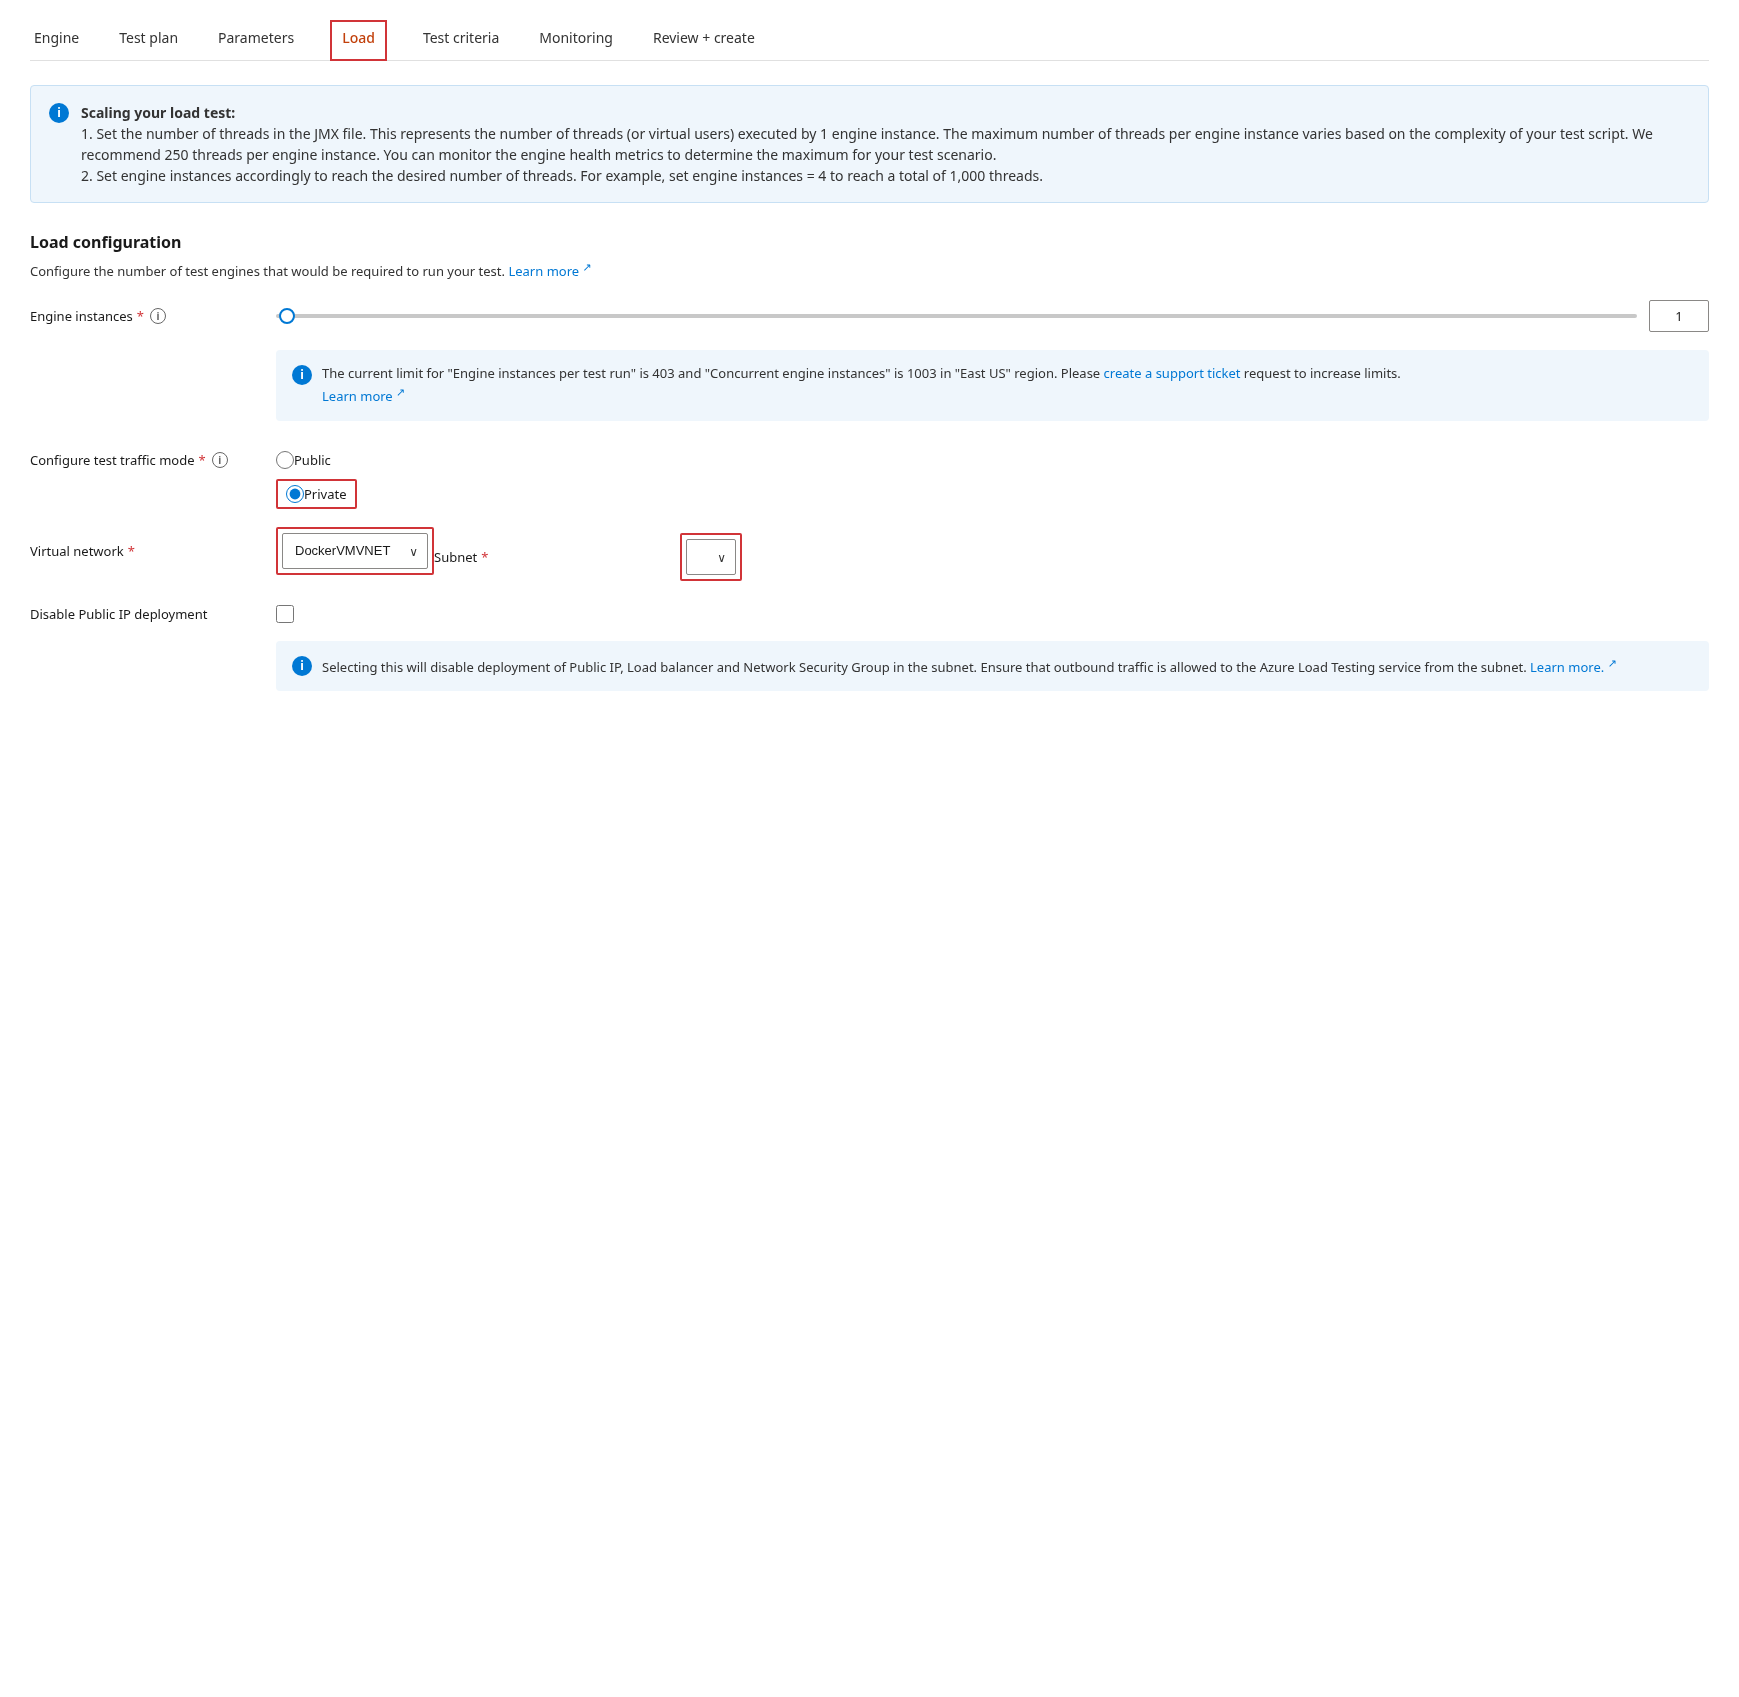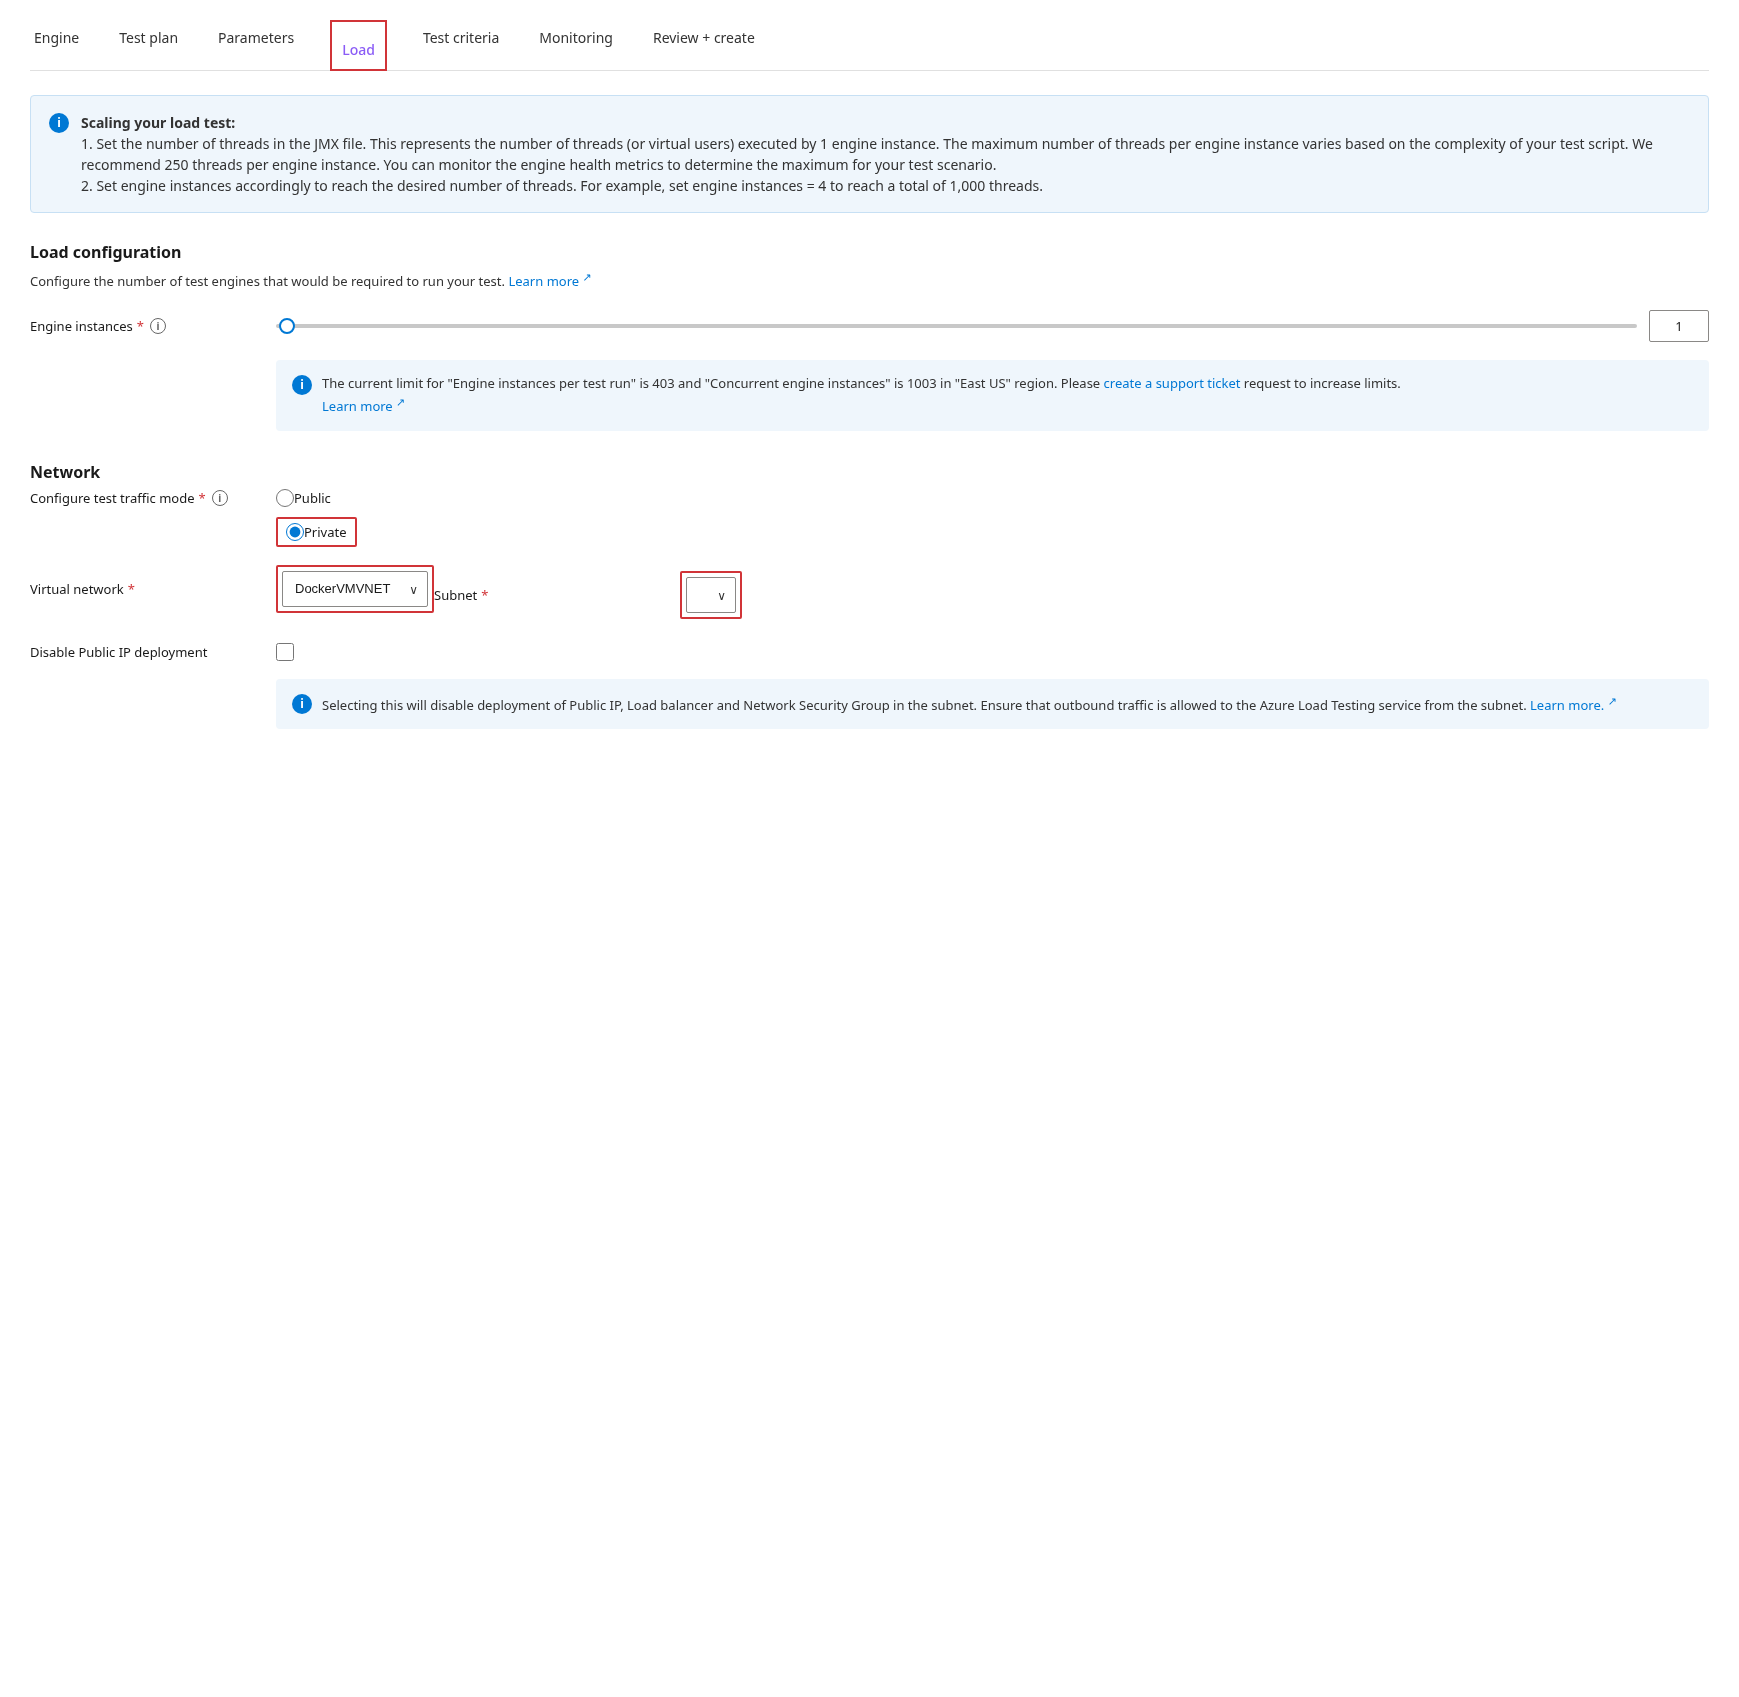--- a/index.html
+++ b/index.html
@@ -23,22 +23,22 @@
       padding: 8px 4px 12px;
       cursor: pointer;
       font-size: 14px;
       color: #333;
       border-bottom: 2px solid transparent;
       margin-bottom: -1px;
       white-space: nowrap;
     }
     .nav-tab.active {
       border: 2px solid #d13438;
-      padding: 18px 10px 10px;
-      color: #8b5cf6;
+      padding: 6px 10px 10px;
+      color: #c2410c;
       font-weight: 500;
       border-bottom: 2px solid #d13438;
       margin-bottom: -1px;
     }
 
     
     .info-box {
       background: #eff6fc;
       border: 1px solid #c7e0f4;
       border-radius: 4px;
@@ -299,21 +299,20 @@
     <div class="info-icon-circle">i</div>
     <div>
       <span>The current limit for "Engine instances per test run" is 403 and "Concurrent engine instances" is 1003 in "East US" region. Please </span><a href="#">create a support ticket</a><span> request to increase limits.</span>
       <br>
       <a href="#"><span>Learn more</span> <span class="external-link-icon">↗</span></a>
     </div>
   </div>
 </div>
 
 <div class="form-section">
-  <div class="section-title">Network</div>
 
   <div class="form-row" style="align-items: flex-start;">
     <div class="form-label">
       <span>Configure test traffic mode</span>
       <span class="required-star">*</span>
       <span class="info-tooltip">i</span>
     </div>
     <div class="radio-group">
       <label class="radio-option">
         <input type="radio" name="traffic-mode" class="radio-input" value="public" style="">

